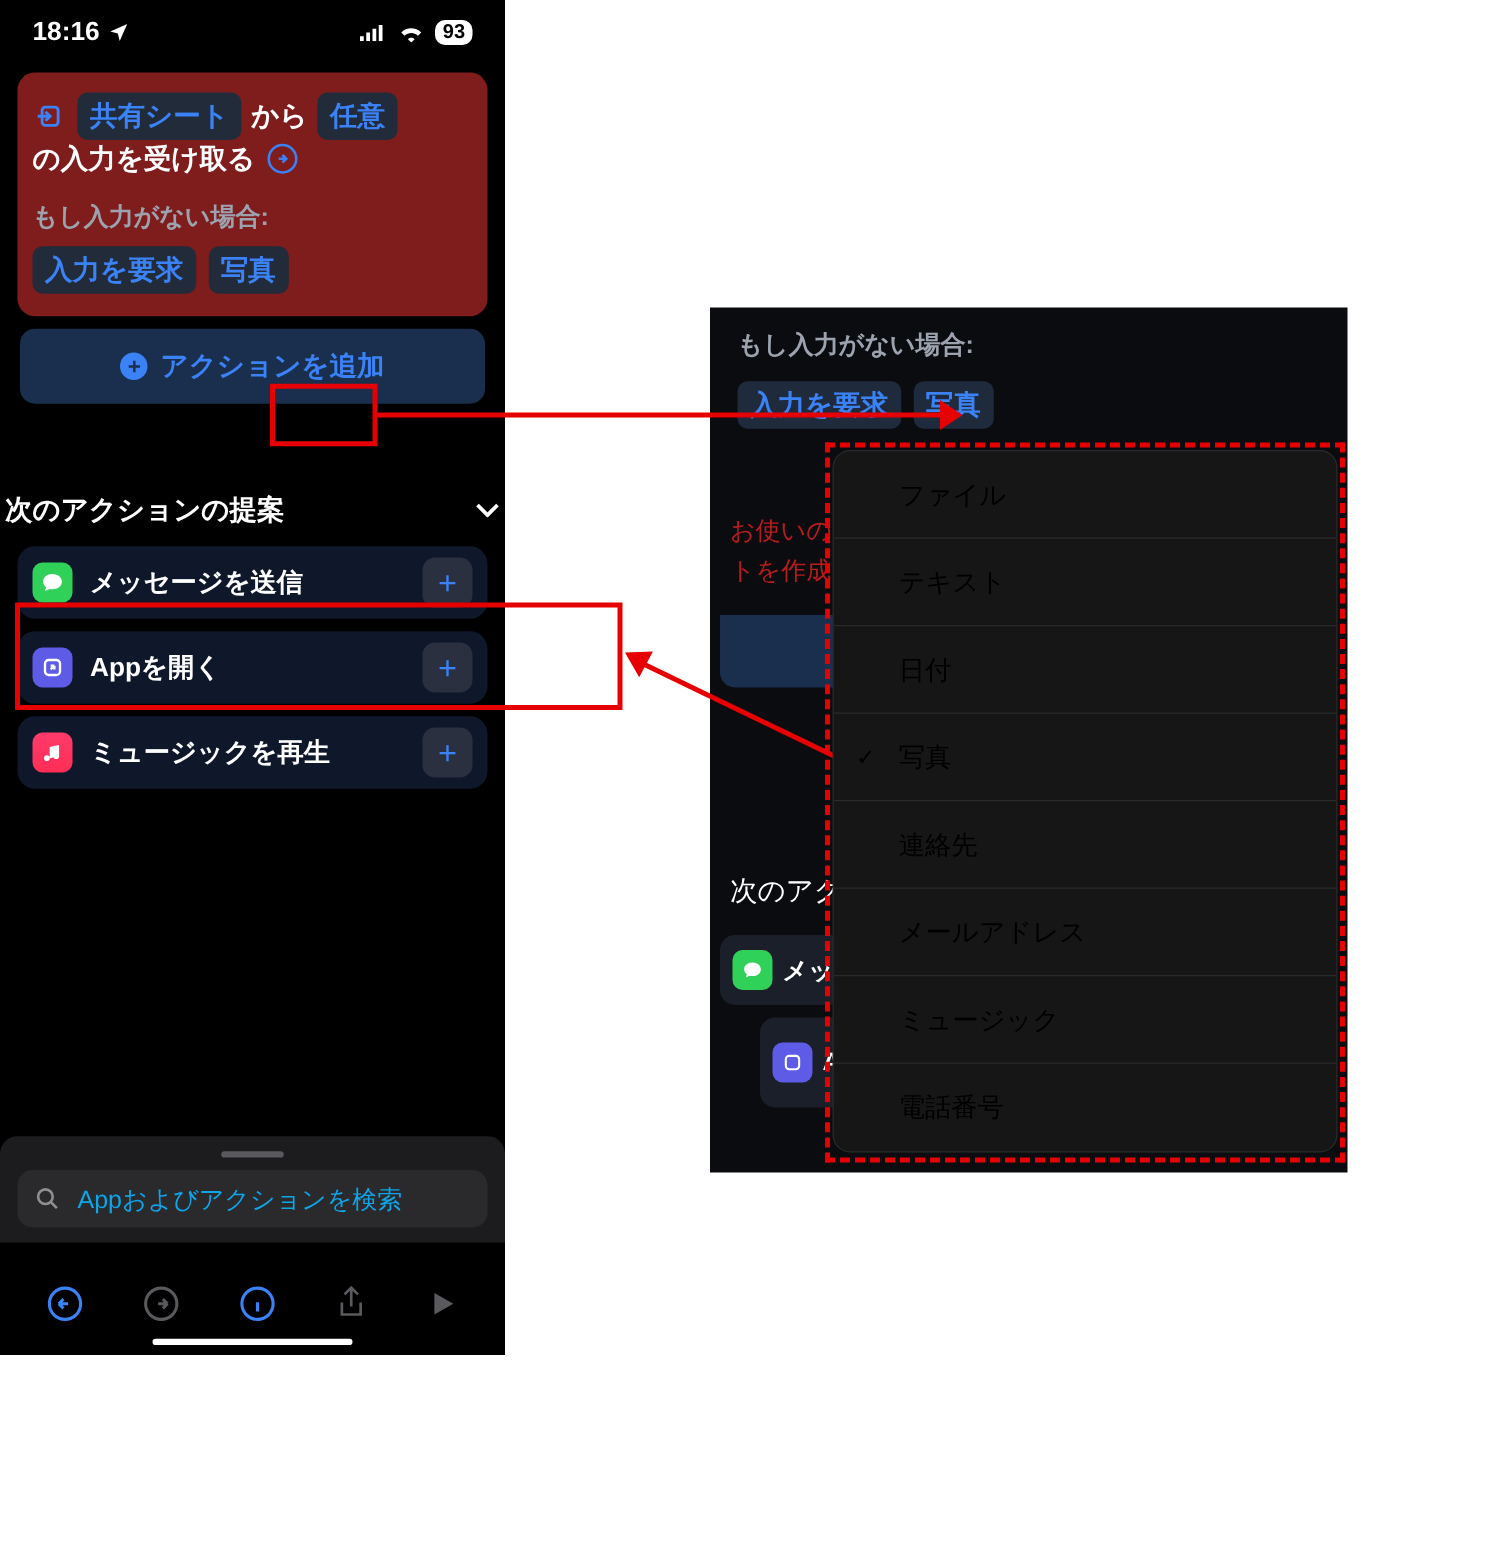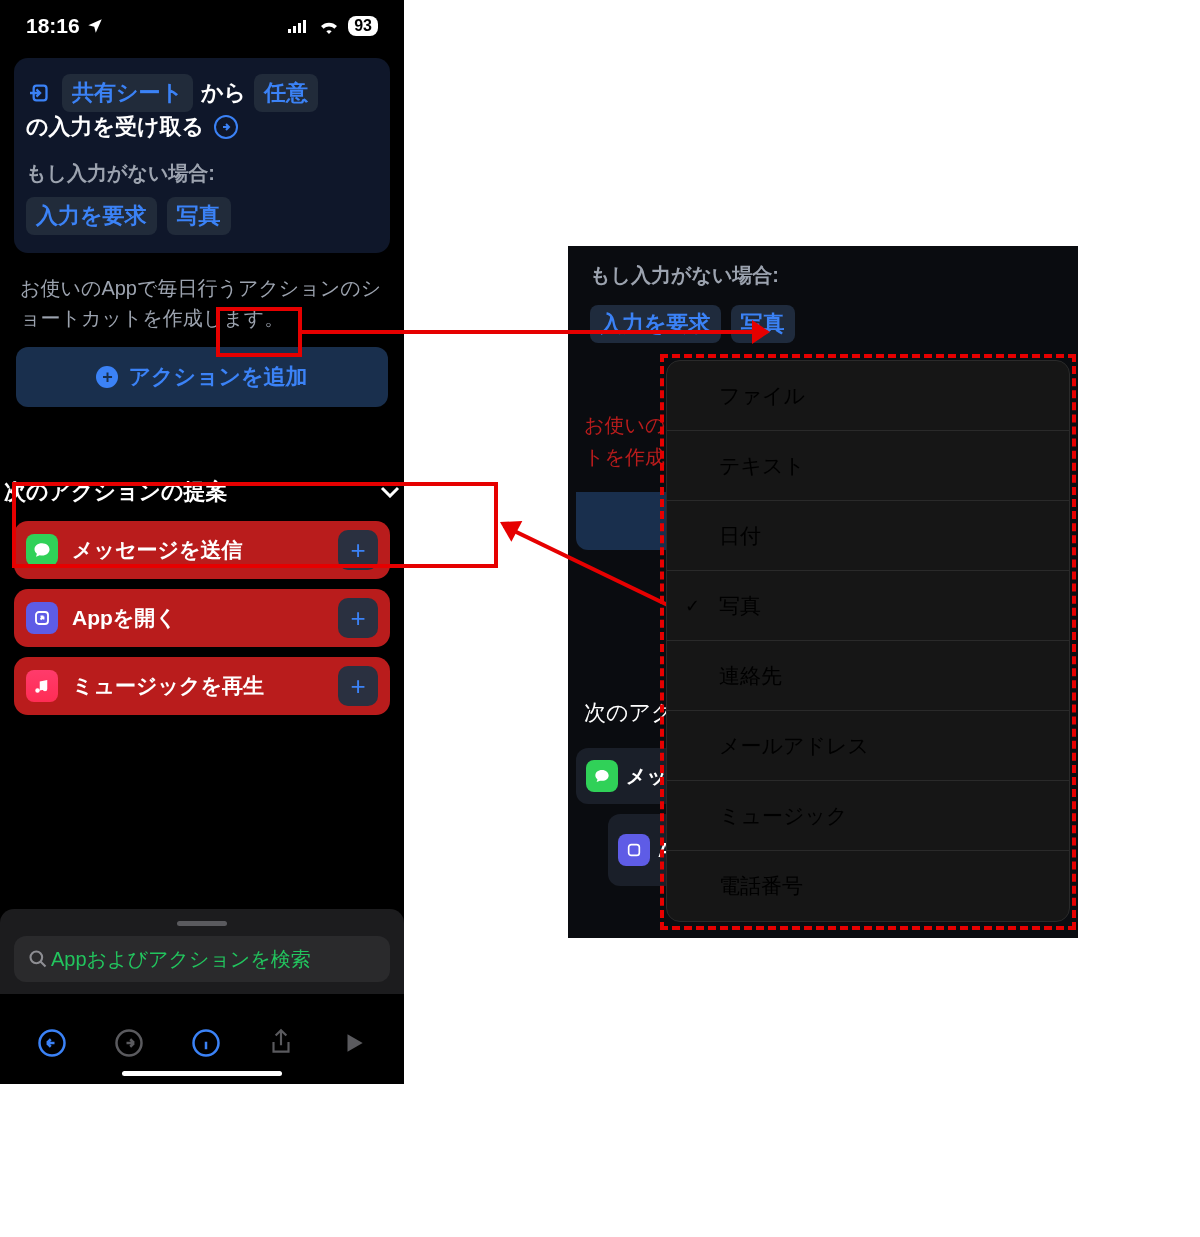--- a/index.html
+++ b/index.html
@@ -6,43 +6,43 @@
   body{background:#fff;width:1200px;height:1237px;position:relative;overflow:hidden;}
   .phone{position:absolute;left:0;top:0;width:404px;height:1084px;background:#000;color:#fff;}
   .status{display:flex;justify-content:space-between;align-items:center;padding:14px 26px 0;font-size:21px;font-weight:600;}
   .status-left{display:flex;align-items:center;gap:6px;}
   .status-right{display:flex;align-items:center;gap:8px;}
   .nav{display:flex;align-items:center;justify-content:center;position:relative;padding:26px 0 14px;}
   .nav-title{display:flex;align-items:center;gap:10px;font-size:24px;font-weight:700;}
   .app-icon{width:30px;height:30px;border-radius:7px;background:#e6942f;display:flex;align-items:center;justify-content:center;}
   .nav-chevron{width:26px;height:26px;border-radius:50%;background:#2c2c2e;display:flex;align-items:center;justify-content:center;margin-left:4px;}
   .done-btn{position:absolute;right:22px;top:26px;color:#3b82f6;font-size:22px;font-weight:700;}
-  .card{margin:20px 14px 10px;background:#0f172a;border-radius:14px;padding:16px 12px 18px;}
+  .card{margin:20px 14px 10px;background:#7f1d1d;border-radius:14px;padding:16px 12px 18px;}
   .row1{display:flex;align-items:center;flex-wrap:wrap;gap:8px;font-size:22px;font-weight:600;}
   .share-icon{color:#3b82f6;font-size:22px;margin-left:4px;margin-right:2px;}
   .token{background:#212b3a;color:#3b82f6;border-radius:8px;padding:4px 10px;font-size:22px;font-weight:700;}
   .plain{color:#fff;}
   .row2{font-size:22px;font-weight:700;margin-top:0;display:flex;align-items:center;gap:10px;}
   .info-c{width:24px;height:24px;border:2px solid #3b82f6;border-radius:50%;display:inline-flex;align-items:center;justify-content:center;color:#3b82f6;font-size:14px;}
   .fallback{color:#9ca3af;font-size:20px;margin-top:18px;font-weight:600;}
   .tokens2{display:flex;gap:10px;margin-top:10px;}
   .hint{color:#9ca3af;font-size:20px;line-height:1.5;margin:20px 20px 14px;}
   .add-btn{margin:0 16px;background:#192f4d;border-radius:12px;height:60px;display:flex;align-items:center;justify-content:center;gap:10px;color:#3b82f6;font-weight:700;font-size:22px;}
   .plus-c{width:22px;height:22px;border-radius:50%;background:#3b82f6;color:#192f4d;display:inline-flex;align-items:center;justify-content:center;font-size:18px;font-weight:900;}
   .sugg-head{display:flex;justify-content:space-between;align-items:center;margin:70px 4px 14px;font-size:22px;font-weight:700;}
-  .sugg{margin:0 14px 10px;background:#b91c1c;border-radius:14px;height:58px;display:flex;align-items:center;padding:0 12px;}
+  .sugg{margin:0 14px 10px;background:#0f172a;border-radius:14px;height:58px;display:flex;align-items:center;padding:0 12px;}
   .sugg-icon{width:32px;height:32px;border-radius:8px;margin-right:14px;display:flex;align-items:center;justify-content:center;font-size:18px;}
   .sugg-text{flex:1;font-size:21px;font-weight:700;}
   .sugg-add{width:40px;height:40px;border-radius:10px;background:#2a3040;color:#3b82f6;display:flex;align-items:center;justify-content:center;font-size:26px;}
   .msg-i{background:#30d158;}
   .app-i{background:#5e5ce6;}
   .mus-i{background:linear-gradient(180deg,#ff3b6b,#ff2d55);}
   .search{position:absolute;left:0;right:0;bottom:90px;background:#1c1c1e;border-top-left-radius:14px;border-top-right-radius:14px;padding:12px 14px;}
   .handle{width:50px;height:5px;background:#5a5a5e;border-radius:3px;margin:0 auto 10px;}
-  .search-field{height:46px;background:#2a2a2c;border-radius:12px;display:flex;align-items:center;padding:0 14px;color:#22c55e;font-size:20px;gap:3px;}
+  .search-field{height:46px;background:#2a2a2c;border-radius:12px;display:flex;align-items:center;padding:0 14px;color:#0ea5e9;font-size:20px;gap:14px;}
   .toolbar{position:absolute;left:0;right:0;bottom:26px;display:flex;justify-content:space-around;align-items:center;padding:0 14px;}
   .tb{color:#3b82f6;}
   .tb.dim{color:#5a5a5e;}
   .home-ind{position:absolute;bottom:8px;left:50%;transform:translateX(-50%);width:160px;height:5px;background:#fff;border-radius:3px;}
 
   .red-box{position:absolute;border:4px solid #e60000;pointer-events:none;}
   .arrowline{position:absolute;height:4px;background:#e60000;}
   .arrowhead{position:absolute;width:0;height:0;border-top:12px solid transparent;border-bottom:12px solid transparent;}
 
   .panel2{position:absolute;left:568px;top:246px;width:510px;background:#0a0c10;color:#fff;padding:16px 0 0 22px;height:692px;overflow:hidden;}
@@ -111,21 +111,20 @@
           </svg>
       </span>
     </div>
     <div class="fallback">もし入力がない場合:</div>
     <div class="tokens2">
       <span class="token">入力を要求</span>
       <span class="token">写真</span>
     </div>
   </div>
 
-  <div class="hint">お使いのAppで毎日行うアクションのショートカットを作成します。</div>
 
   <div class="add-btn">
     <span class="plus-c">+</span>
     <span>アクションを追加</span>
   </div>
 
   <div class="sugg-head">
     <span>次のアクションの提案</span>
     <span>
       <svg width="20" height="12" viewBox="0 0 20 12" fill="none" stroke="#fff" stroke-width="3">

